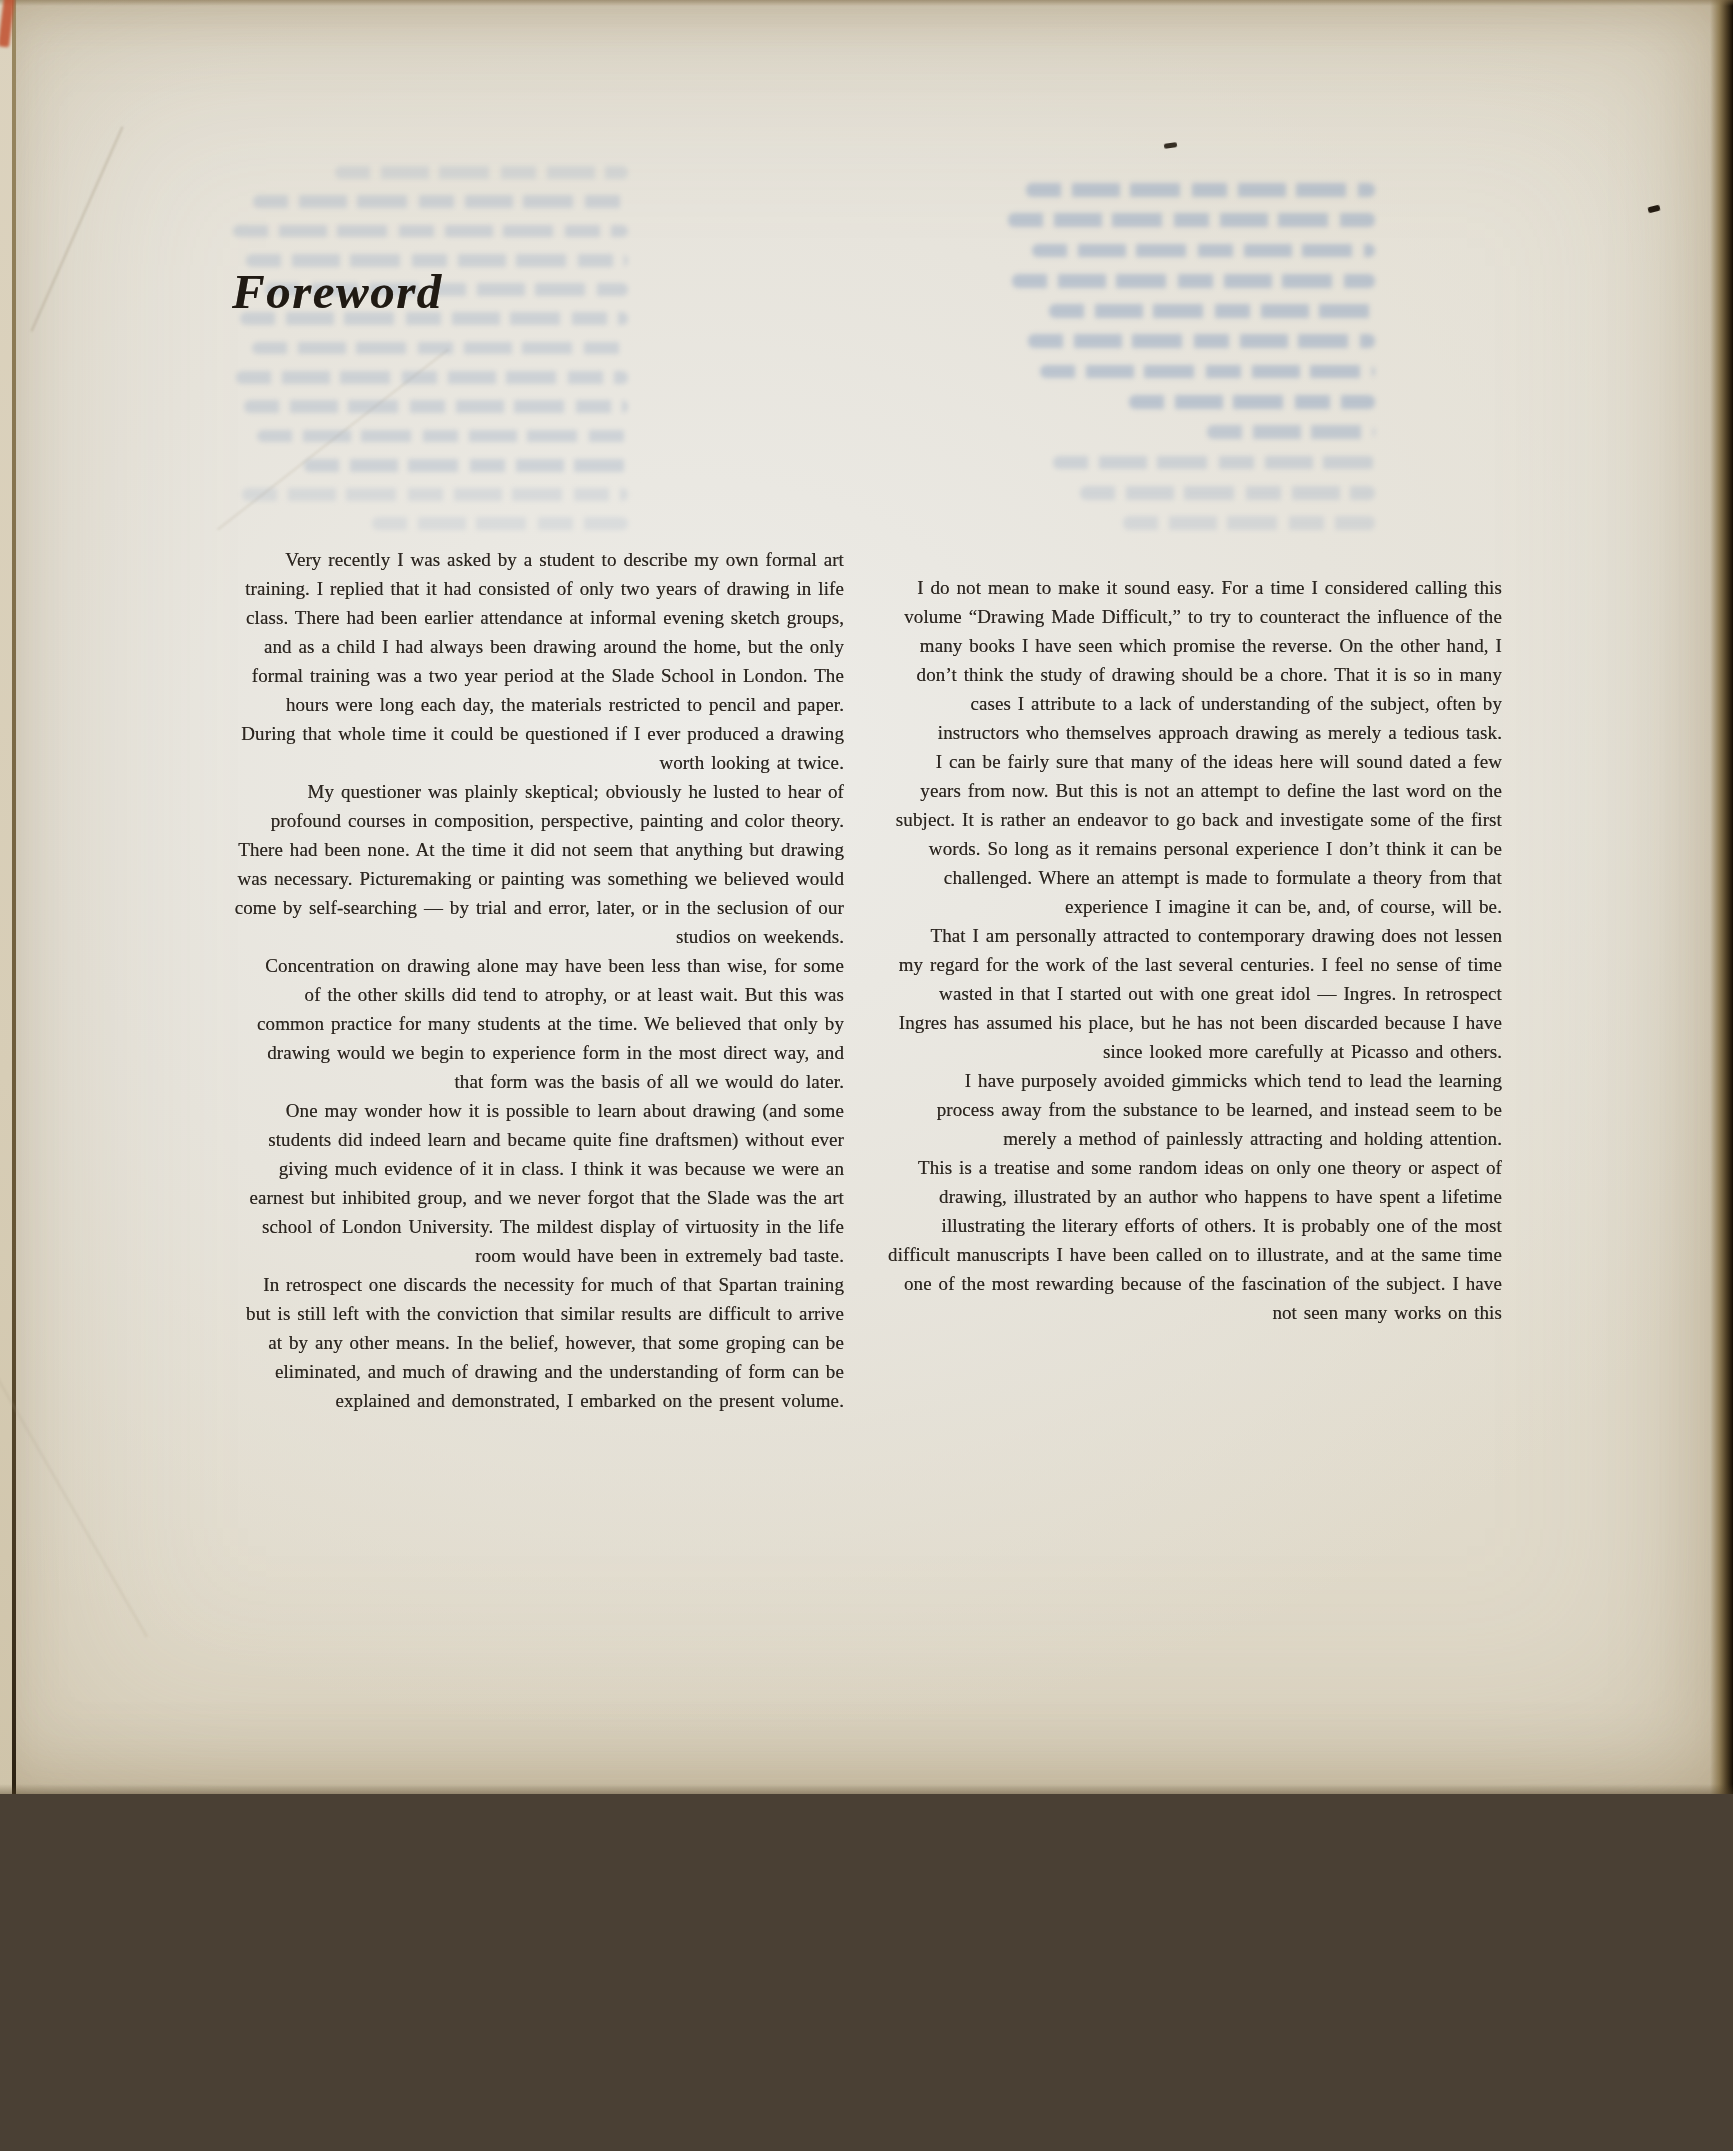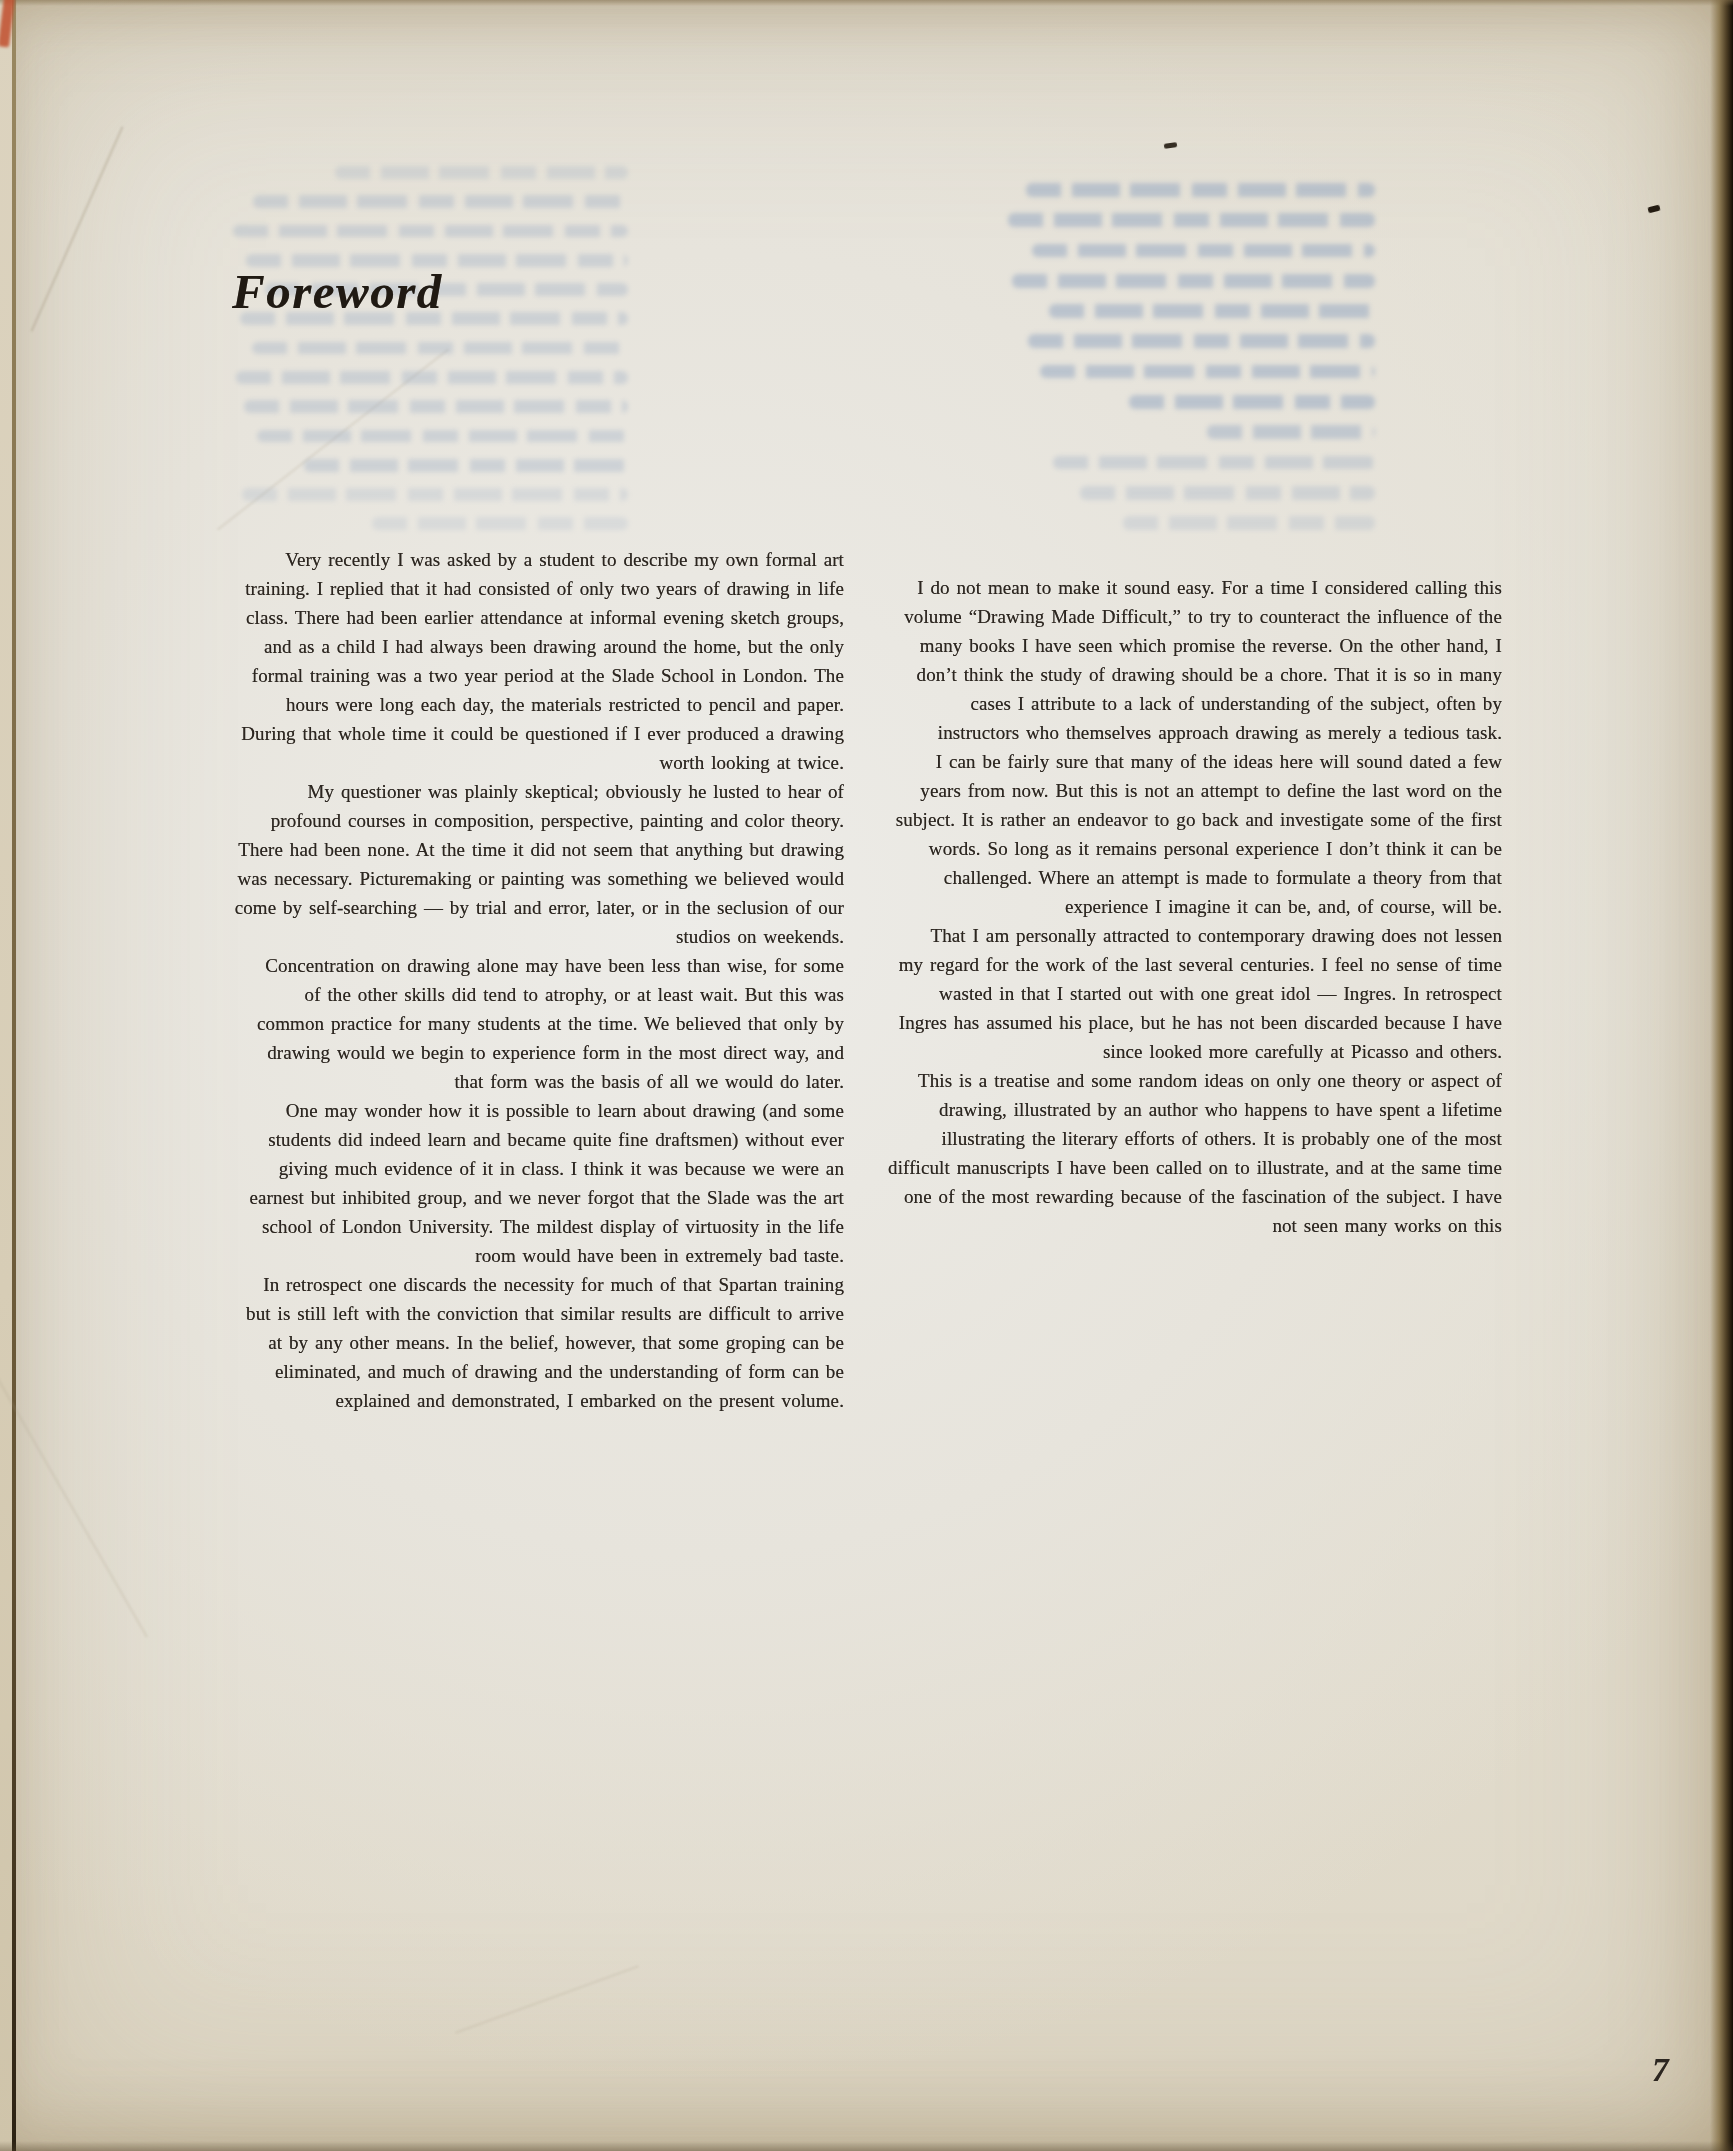--- a/index.html
+++ b/index.html
@@ -1,18 +1,18 @@
 <!DOCTYPE html>
 <html style="--paper: #e6e2d7; --paper_edge: #d9cfba; --ink: #2c2620; --title_ink: #201a13; --ghost: #8fa3c0; --gutter: #6b5a3c; --edge_dark: #130d05; --red_mark: #c14f2e;"><head>
 <meta charset="utf-8">
 <style>
   html,body{margin:0;padding:0;background:#4a4034;}
   .page{
     position:relative;
-    width:1733px;height:2151px;
+    width:1733px;height:1794px;
     overflow:hidden;
     font-family:"Liberation Serif", serif;
     background:
       radial-gradient(ellipse 70% 55% at 40% 42%, #edece8 0%, #e7e4dc 55%, rgba(231,228,220,0) 100%),
       linear-gradient(180deg, #e3ded1 0%, #e5e1d5 45%, #ded7c6 100%);
     box-shadow:
       inset 0 0 185px 44px rgba(172,155,120,0.30),
       inset -33px 0 88px rgba(150,130,95,0.28),
       inset 0 -21.5px 68px rgba(148,126,90,0.22),
       inset 0 13.7px 39px rgba(160,140,105,0.18);
@@ -146,18 +146,19 @@
       <p class="para">Very recently I was asked by a student to describe my own formal art training. I replied that it had consisted of only two years of drawing in life class. There had been earlier attendance at informal evening sketch groups, and as a child I had always been drawing around the home, but the only formal training was a two year period at the Slade School in London. The hours were long each day, the materials restricted to pencil and paper. During that whole time it could be questioned if I ever produced a drawing worth looking at twice.</p>
       <p class="para">My questioner was plainly skeptical; obviously he lusted to hear of profound courses in composition, perspective, painting and color theory. There had been none. At the time it did not seem that anything but drawing was necessary. Picturemaking or painting was something we believed would come by self-searching — by trial and error, later, or in the seclusion of our studios on weekends.</p>
       <p class="para">Concentration on drawing alone may have been less than wise, for some of the other skills did tend to atrophy, or at least wait. But this was common practice for many students at the time. We believed that only by drawing would we begin to experience form in the most direct way, and that form was the basis of all we would do later.</p>
       <p class="para">One may wonder how it is possible to learn about drawing (and some students did indeed learn and became quite fine draftsmen) without ever giving much evidence of it in class. I think it was because we were an earnest but inhibited group, and we never forgot that the Slade was the art school of London University. The mildest display of virtuosity in the life room would have been in extremely bad taste.</p>
       <p class="para">In retrospect one discards the necessity for much of that Spartan training but is still left with the conviction that similar results are difficult to arrive at by any other means. In the belief, however, that some groping can be eliminated, and much of drawing and the understanding of form can be explained and demonstrated, I embarked on the present volume.</p>
     </div>
   <div class="col col-right">
       <p class="para">I do not mean to make it sound easy. For a time I considered calling this volume “Drawing Made Difficult,” to try to counteract the influence of the many books I have seen which promise the reverse. On the other hand, I don’t think the study of drawing should be a chore. That it is so in many cases I attribute to a lack of understanding of the subject, often by instructors who themselves approach drawing as merely a tedious task.</p>
       <p class="para">I can be fairly sure that many of the ideas here will sound dated a few years from now. But this is not an attempt to define the last word on the subject. It is rather an endeavor to go back and investigate some of the first words. So long as it remains personal experience I don’t think it can be challenged. Where an attempt is made to formulate a theory from that experience I imagine it can be, and, of course, will be.</p>
       <p class="para">That I am personally attracted to contemporary drawing does not lessen my regard for the work of the last several centuries. I feel no sense of time wasted in that I started out with one great idol — Ingres. In retrospect Ingres has assumed his place, but he has not been discarded because I have since looked more carefully at Picasso and others.</p>
+      <p class="para">I have purposely avoided gimmicks which tend to lead the learning process away from the substance to be learned, and instead seem to be merely a method of painlessly attracting and holding attention.</p>
       <p class="para">This is a treatise and some random ideas on only one theory or aspect of drawing, illustrated by an author who happens to have spent a lifetime illustrating the literary efforts of others. It is probably one of the most difficult manuscripts I have been called on to illustrate, and at the same time one of the most rewarding because of the fascination of the subject. I have not seen many works on this</p>
     </div>
 
   <div class="folio">7</div>
 </div>
 
 
 </body></html>

